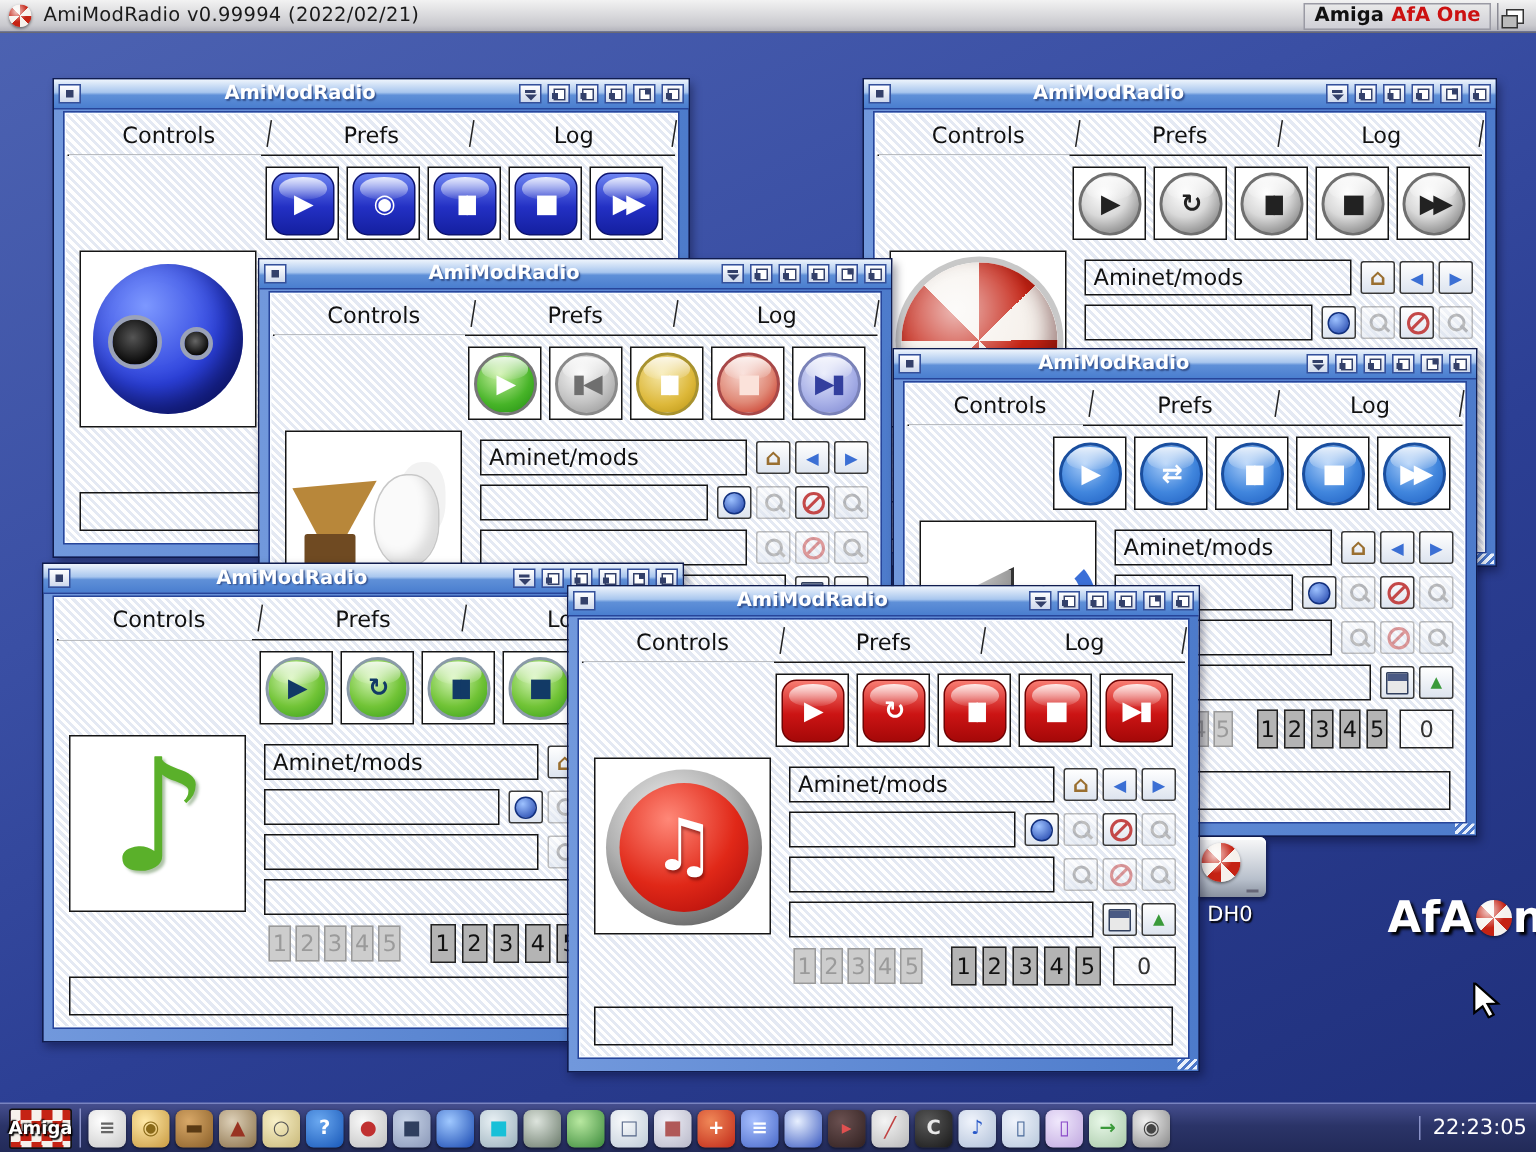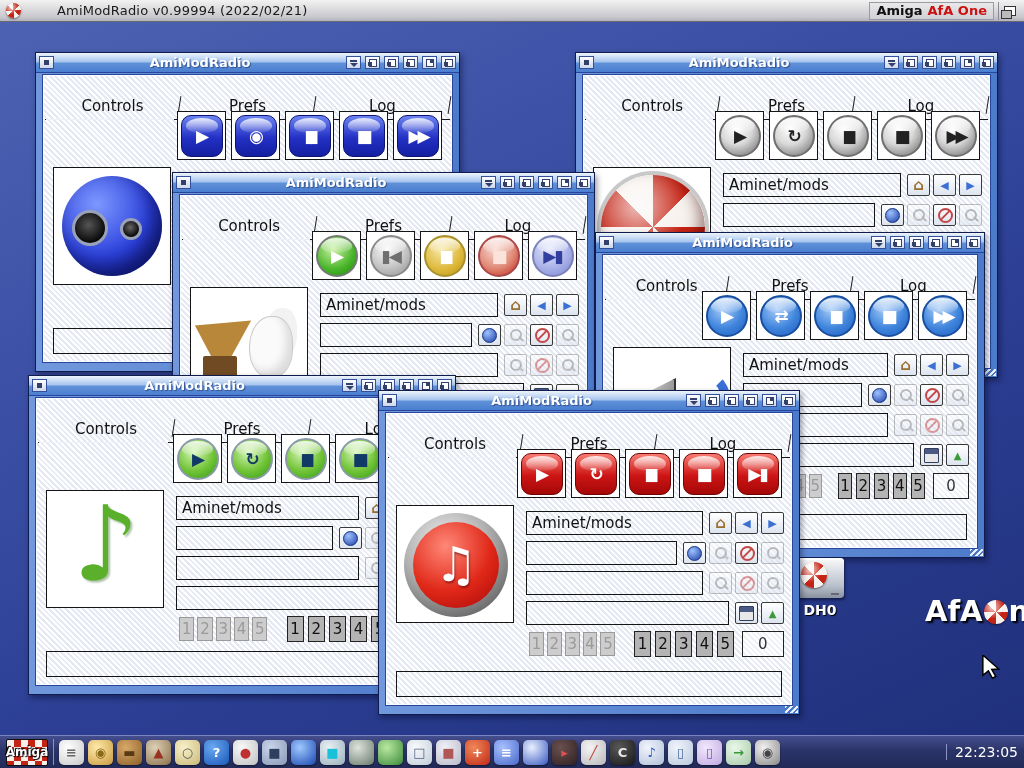--- a/index.html
+++ b/index.html
@@ -3,21 +3,21 @@
 <meta charset="utf-8">
 <style>
   * { margin:0; padding:0; box-sizing:border-box; }
   html,body { width:1024px; height:768px; overflow:hidden; font-family:"DejaVu Sans",sans-serif; }
   #desktop { position:relative; width:1024px; height:768px;
     background:linear-gradient(155deg,#4d63b2 0%,#3a4fa4 35%,#2c3f94 60%,#1f2f7a 100%); }
 
   
   #menubar { position:absolute; left:0; top:0; width:1024px; height:22px;
     background:linear-gradient(#f2f2f2,#c9c9ce 80%,#b2b2ba); border-bottom:1px solid #6a6a74;
-    display:flex; align-items:center; padding:0 2px; z-index:50;gap:28px; }
+    display:flex; align-items:center; padding:0 2px; z-index:50; }
   .boing { border-radius:50%; display:inline-block;
     background:radial-gradient(circle at 35% 30%, rgba(255,255,255,.8), rgba(255,255,255,0) 50%),
     repeating-conic-gradient(#c52314 0 45deg,#f6f1ec 45deg 90deg); box-shadow:0 1px 2px rgba(0,0,0,.5); }
   #menubar .boing { width:15px; height:15px; margin:0 8px 0 4px; }
   #menubar-title { font-size:13px; color:#1a1a1a; letter-spacing:.2px; }
   #menubar-right { margin-left:auto; display:flex; align-items:center; height:100%; }
   #brand-plate { background:linear-gradient(#e9e9e9,#cfcfd6); border:1px solid #9a9aa4;
     padding:0 6px; height:18px; display:flex; align-items:center; gap:5px; font-weight:bold; font-size:13px; }
   #brand-amiga { color:#111; }
   #brand-afa { color:#cc1111; }
@@ -46,21 +46,21 @@
   .tb-gadget.iconify::before { content:""; position:absolute; left:3px; top:3px; width:7px; height:2px; background:#33406a; }
   .tb-gadget.iconify::after { content:""; position:absolute; left:3px; top:6px;
     border-left:4px solid transparent; border-right:4px solid transparent; border-top:4px solid #33406a; }
   .tb-gadget.depth::before { content:""; position:absolute; right:2px; top:2px; width:6px; height:6px; border:1px solid #33406a; background:#fff; }
   .tb-gadget.depth::after { content:""; position:absolute; left:2px; bottom:2px; width:4px; height:4px; background:#33406a; }
   .tb-gadget.depth.alt::after { left:auto; right:2px; bottom:auto; top:2px; }
   .win-body { position:absolute; left:6px; top:21px; right:6px; bottom:8px; border:1px solid #27459a;
     background:repeating-linear-gradient(45deg,#ffffff 0 2px,#e4e9f3 2px 4px);
     box-shadow:inset 0 0 0 1px #f8fbff; }
 
-  .tabs { position:absolute; left:2px; top:18px; right:2px; height:27px; display:flex;
+  .tabs { position:absolute; left:2px; top:2px; right:2px; height:27px; display:flex;
     border-bottom:1px solid #181818; font-size:15px; color:#111; }
   .tab { flex:1; display:flex; align-items:center; justify-content:center; position:relative; cursor:default; }
   .tab::after { content:""; position:absolute; right:0; top:3px; height:18px; width:1px;
     background:#222; transform:rotate(9deg); }
   .tab.active::before { content:""; position:absolute; left:1px; right:6px; bottom:-1px; height:1px; background:#eef2f8; }
 
   .btnrow { position:absolute; top:36px; right:10px; display:flex; gap:5px; }
   .big-frame { width:49px; height:49px; background:#fff; border:1px solid #151515;
     display:flex; align-items:center; justify-content:center; }
   .big-btn { width:42px; height:42px; display:flex; align-items:center; justify-content:center;
@@ -165,21 +165,21 @@
   
   .desk-icon { position:absolute; width:64px; text-align:center; z-index:5; }
   .drive { width:48px; height:40px; margin:0 auto; border-radius:4px; position:relative;
     background:linear-gradient(#fafafa,#b8c0cc 70%,#8a92a0); box-shadow:inset 0 2px 0 #fff,1px 2px 3px rgba(0,0,20,.5); }
   .drive::after { content:""; position:absolute; right:5px; bottom:3px; width:8px; height:2px; background:#667; }
   .drive .boing { width:26px; height:26px; position:absolute; left:5px; top:4px; }
   .chip { position:absolute; left:10px; top:6px; width:26px; height:18px; background:#2a2a30;
     border-radius:2px; box-shadow:inset 0 1px 0 #555; }
   .chip::after { content:""; position:absolute; left:2px; top:18px; width:22px; height:8px;
     background:repeating-linear-gradient(90deg,#dde 0 3px,transparent 3px 6px); }
-  .desk-label { margin-top:4px; color:#fff; font-size:14px; text-shadow:1px 1px 1px #000;font-weight:bold; }
+  .desk-label { margin-top:4px; color:#fff; font-size:14px; text-shadow:1px 1px 1px #000; }
   #afa-logo { position:absolute; left:925px; top:594px; z-index:5; color:#fff; font-size:29px;
     font-weight:bold; text-shadow:2px 2px 2px #000; display:flex; align-items:center; }
   #afa-logo .boing { width:24px; height:24px; margin:2px 1px 0 1px; }
 
   
   #taskbar { position:absolute; left:0; bottom:0; width:1024px; height:33px;
     background:linear-gradient(#454e8e,#2b3468 45%,#222a58); border-top:1px solid #7a84c0;
     display:flex; align-items:center; padding:0 6px; z-index:60; }
   #amiga-btn { width:42px; height:27px; border:1px solid #111; border-radius:2px; position:relative;
     background:repeating-conic-gradient(#c52314 0 90deg,#f6f1ec 90deg 180deg);

